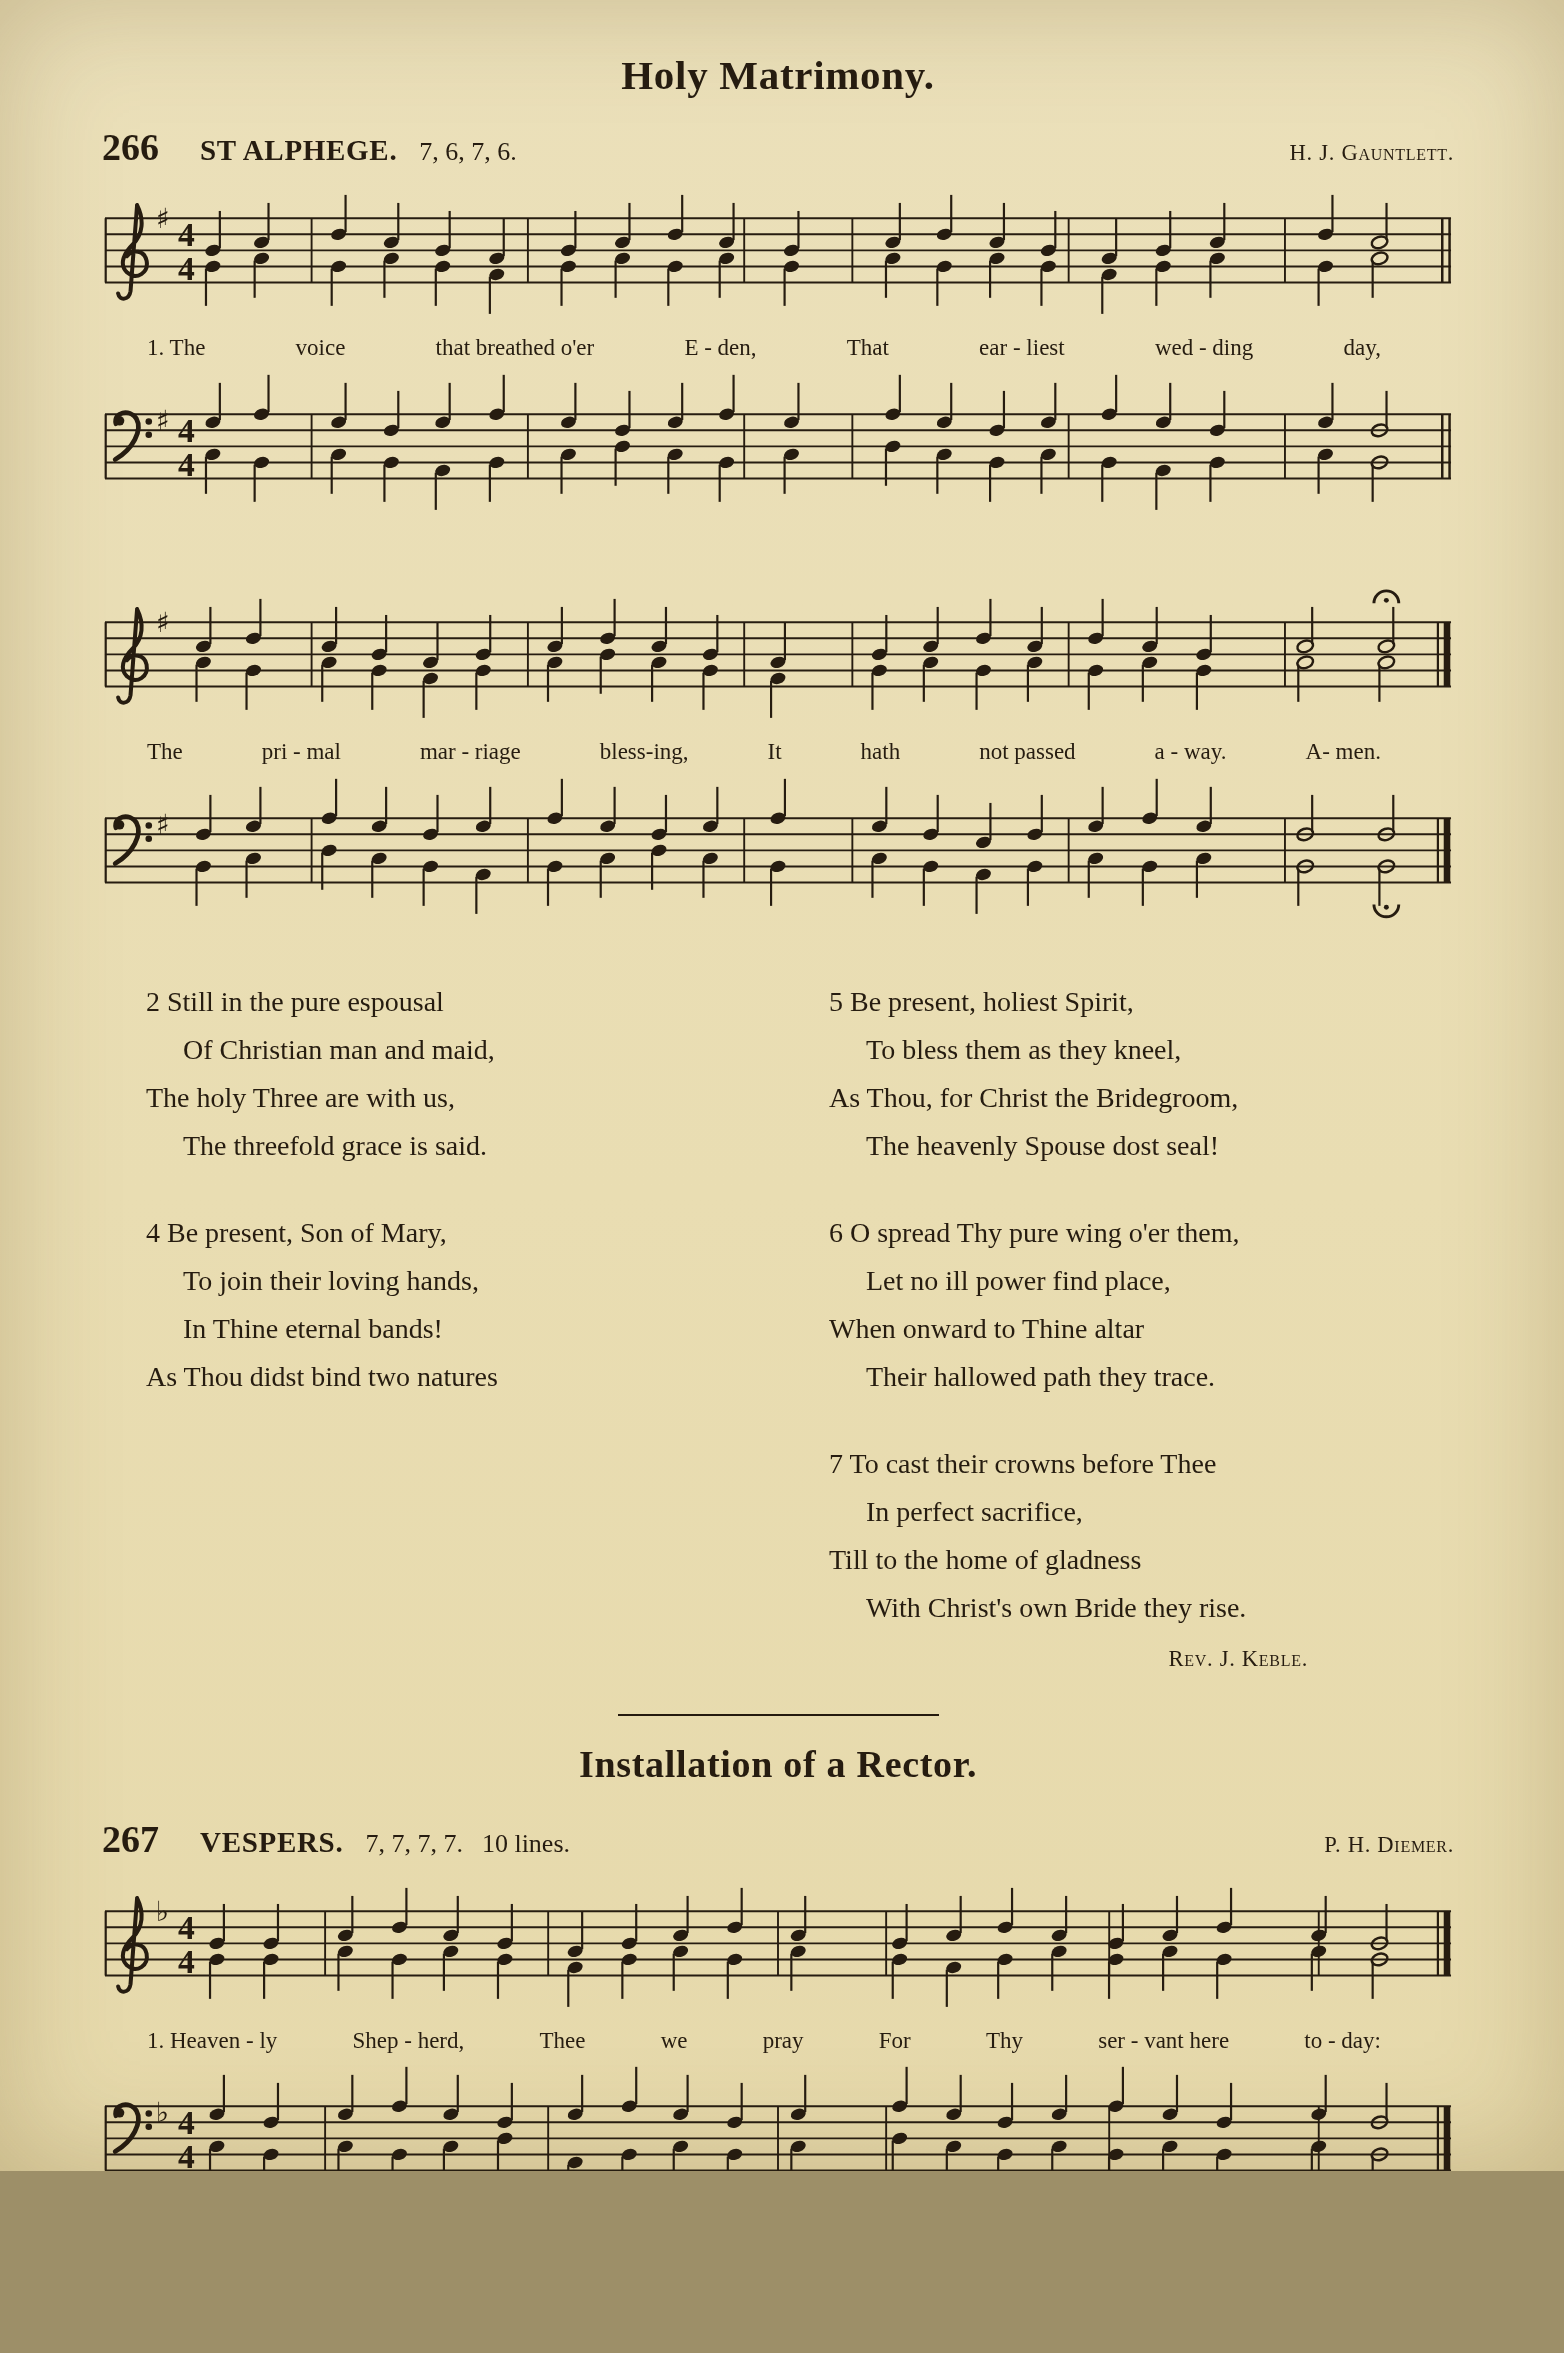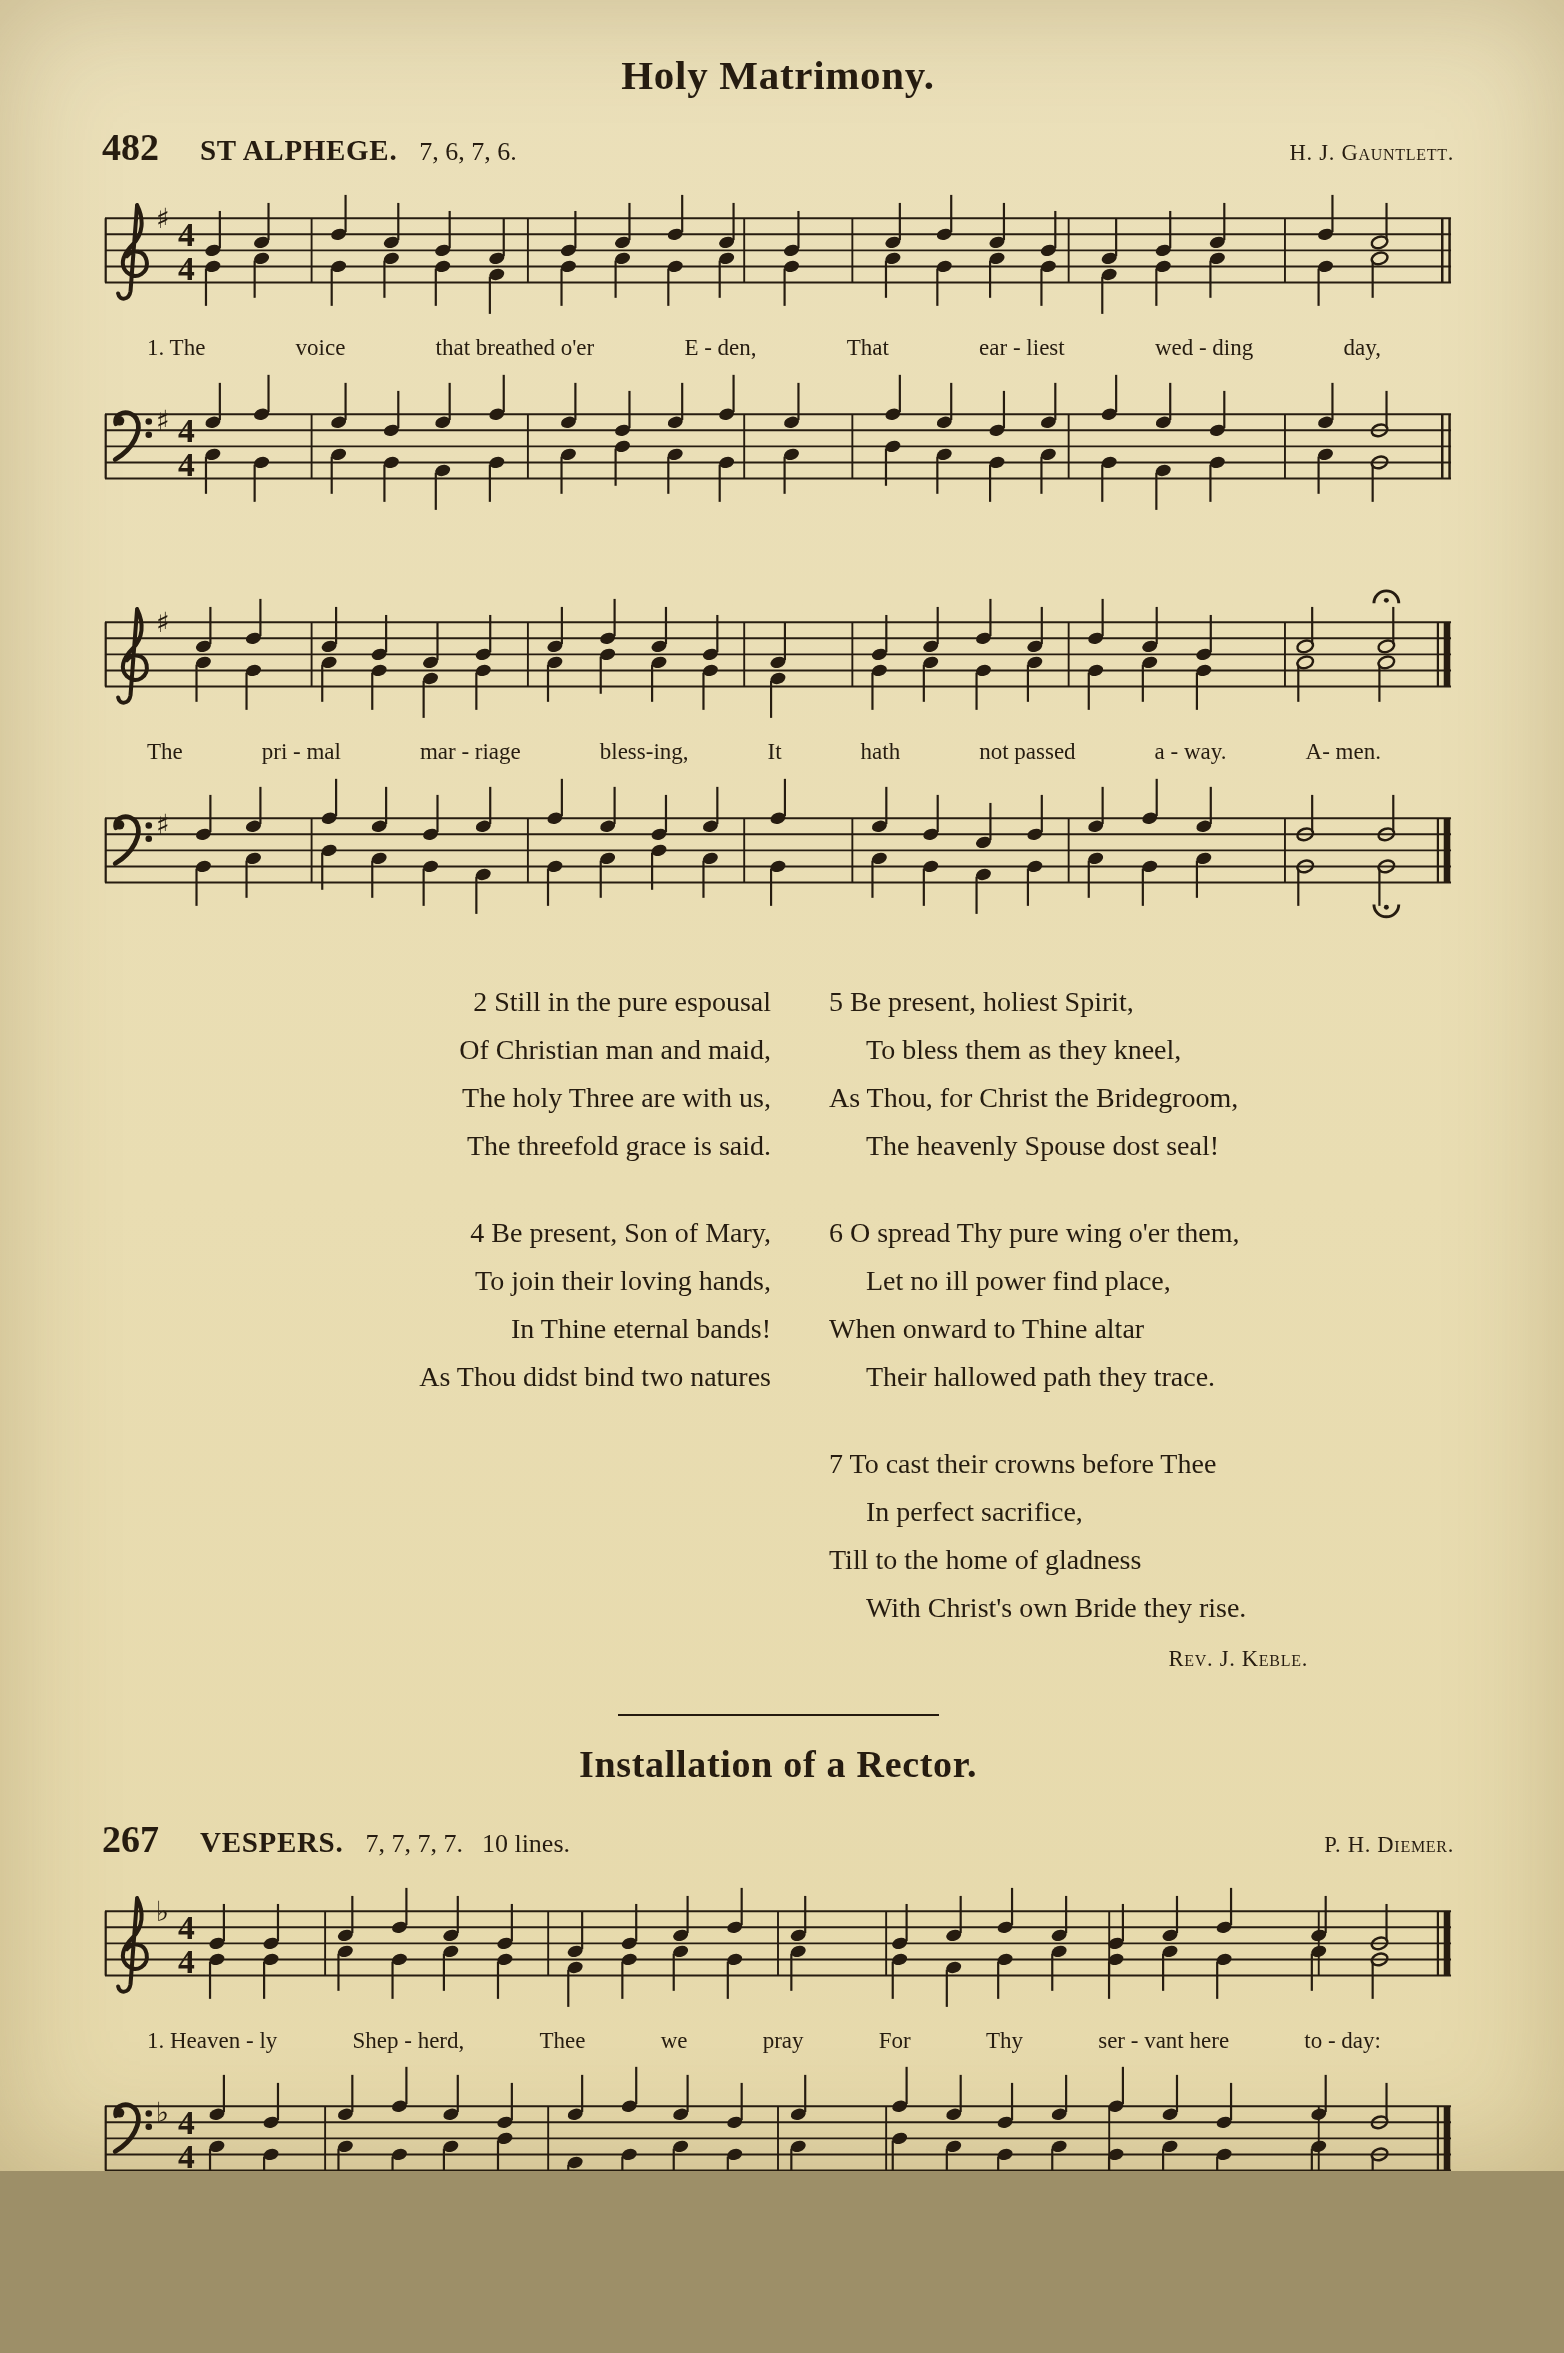--- a/index.html
+++ b/index.html
@@ -28,41 +28,41 @@
   .composer{margin-left:auto;font-size:22.6px;font-variant:small-caps;letter-spacing:0.7px;}
   .music{width:100%;margin:1.5px 0;}
   .music svg{display:block;width:100%;height:auto;}
   .lyric-row{
     display:flex;justify-content:space-between;align-items:baseline;
     font-weight:normal;font-size:23px;
     padding:2.9px 73px 5.8px 45px;
   }
   .verses{display:flex;margin-top:48px;}
   .vcol{flex:1;}
-  .vcol.left{padding-left:44px;text-align:right;}
+  .vcol.left{padding-left:44px;}
   .vcol.right{padding-left:58px;}
   .verse{margin-bottom:39px;}
   .vline{font-size:28px;line-height:48px;white-space:nowrap;}
   .vline.indent{padding-left:37px;}
   .attribution{
     text-align:right;padding-right:146px;font-size:22.6px;
     font-variant:small-caps;letter-spacing:0.7px;margin-top:-25px;
   }
   .divider{width:321px;border:none;border-top:2.9px solid #241a0e;margin:42px auto 26px auto;}
   .page-number{text-align:left;font-size:25px;margin-top:25px;}
 </style>
 </head>
 <body>
 
 <div class="page">
 
   <h1 class="section-title">Holy Matrimony.</h1>
 
   <div class="hymn-head">
-    <span class="hymn-no">482</span>
+    <span class="hymn-no">266</span>
     <span class="tune">ST ALPHEGE.</span>
     <span class="meter">7, 6, 7, 6.</span>
     <span class="composer">H. J. Gauntlett.</span>
   </div>
 
   <div class="music">
       <svg viewBox="0 0 1852 216" xmlns="http://www.w3.org/2000/svg">
         <line x1="4" y1="62" x2="1848" y2="62" stroke="#261c10" stroke-width="2.6"></line>
         <line x1="4" y1="84" x2="1848" y2="84" stroke="#261c10" stroke-width="2.6"></line>
         <line x1="4" y1="106" x2="1848" y2="106" stroke="#261c10" stroke-width="2.6"></line>

